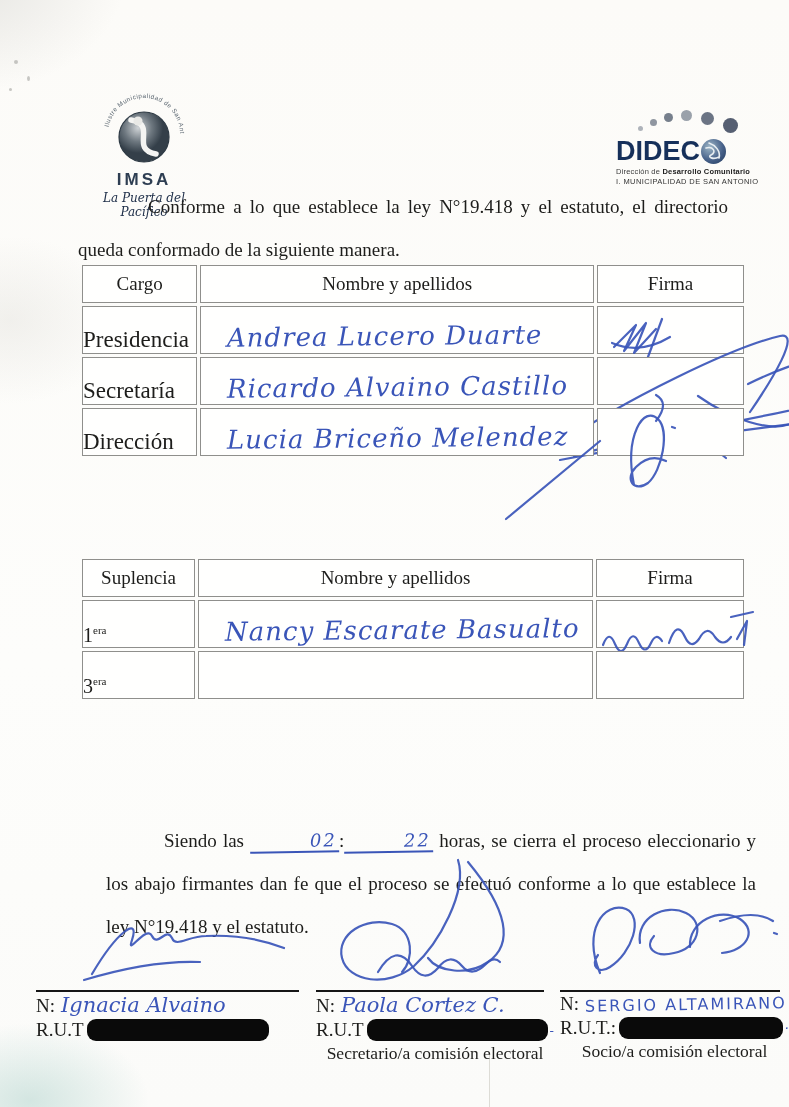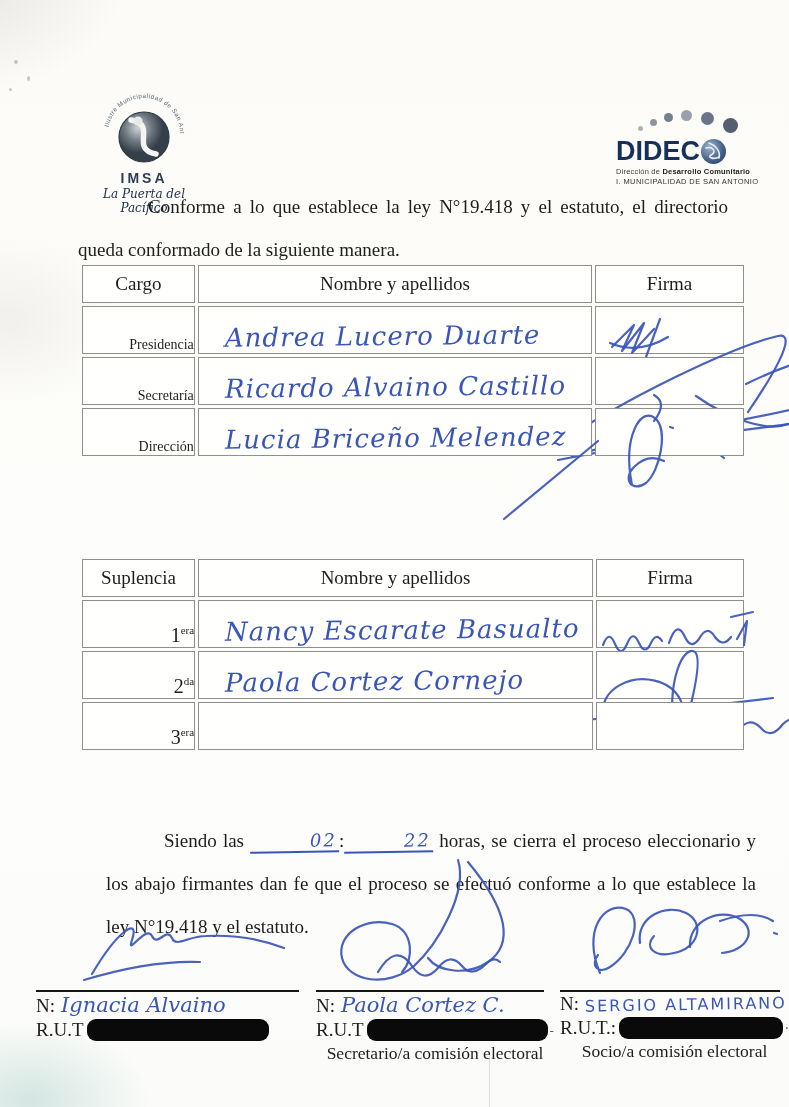--- a/index.html
+++ b/index.html
@@ -21,21 +21,21 @@
       radial-gradient(160px 120px at 10px 320px, rgba(205,203,196,.25), rgba(0,0,0,0) 70%),
       radial-gradient(170px 110px at 30px 1100px, rgba(120,180,170,.30), rgba(0,0,0,0) 70%),
       linear-gradient(180deg,#fcfbf8 0%,#fdfdfb 60%,#fbfbf9 100%);
   }
   
   .speck{position:absolute;background:#9b9b98;border-radius:50%;opacity:.55;}
   .fold-line{position:absolute;left:489px;top:1055px;width:1px;height:52px;background:#dddcd6;}
 
   
   .imsa{position:absolute;left:84px;top:88px;width:120px;text-align:center;}
-  .imsa-acronym{font-family:"Liberation Sans",sans-serif;font-weight:bold;font-size:14px;letter-spacing:3px;color:#2e3e52;margin-top:-4px;}
+  .imsa-acronym{font-family:"Liberation Sans",sans-serif;font-weight:bold;font-size:17px;letter-spacing:3px;color:#2e3e52;margin-top:-4px;}
   .imsa-tagline{font-family:"DejaVu Serif",serif;font-style:italic;font-size:12px;color:#20304a;margin-top:1px;}
   .dideco{position:absolute;left:616px;top:108px;width:162px;}
   .dideco-dots{position:relative;height:30px;}
   .dideco-dots i{position:absolute;border-radius:50%;display:block;}
   .dideco-dots i:nth-child(1){width:5px;height:5px;left:22px;top:18px;background:#aeb3ba;}
   .dideco-dots i:nth-child(2){width:7px;height:7px;left:34px;top:11px;background:#8f96a0;}
   .dideco-dots i:nth-child(3){width:9px;height:9px;left:48px;top:5px;background:#767f8c;}
   .dideco-dots i:nth-child(4){width:11px;height:11px;left:65px;top:2px;background:#9aa1aa;}
   .dideco-dots i:nth-child(5){width:13px;height:13px;left:85px;top:4px;background:#6b7484;}
   .dideco-dots i:nth-child(6){width:15px;height:15px;left:107px;top:10px;background:#565f72;}
@@ -59,23 +59,23 @@
   
   table.doc{position:absolute;left:79px;width:668px;border-collapse:separate;border-spacing:3px;}
   table.t1{top:262px;}
   table.t2{top:556px;}
   table.doc th, table.doc td{
     border:1.5px solid #8f8f8c;background:#fffffe;position:relative;overflow:visible;
   }
   table.doc th{height:38px;font-weight:normal;font-size:19px;text-align:center;vertical-align:middle;}
   table.doc td{height:48px;vertical-align:bottom;}
   col.c-cargo{width:116px;} col.c-nombre{width:396px;} col.c-firma{width:156px;}
-  td.cargo{font-size:14px;text-align:right;vertical-align:middle;}
+  td.cargo{font-size:23px;text-align:left;vertical-align:middle;}
   td.nombre .hand{display:block;font-size:26px;letter-spacing:1px;padding:0 0 2px 26px;white-space:nowrap;transform:rotate(-0.6deg);}
-  td.orden{font-size:20px;text-align:right;vertical-align:middle;}
+  td.orden{font-size:20px;text-align:left;vertical-align:middle;}
   td.orden sup{font-size:11px;vertical-align:super;}
   .sig{position:absolute;pointer-events:none;}
   .sig path{fill:none;stroke:var(--ink);stroke-width:2.2;stroke-linecap:round;stroke-linejoin:round;opacity:.92;}
 
   
   .signatures{position:absolute;left:36px;top:872px;width:753px;display:flex;gap:6px;}
   .sig-block{position:relative;display:flex;flex-direction:column;}
   .sig-block.b1{width:276px;}
   .sig-block.b2{width:238px;}
   .sig-block.b3{width:229px;}
@@ -231,34 +231,20 @@
       <td>
         <svg class="sig" style="left:0px;top:2px;" width="168" height="64" viewBox="0 0 168 64">
           <path d="M6,42 q6,-16 12,-1 q6,14 12,0 q6,-15 12,-1 q6,13 12,0 q5,-11 11,-2"></path>
           <path d="M72,40 q8,-24 16,-6 q6,13 14,2 q8,-15 16,-2 q8,11 16,0"></path>
           <path d="M140,36 l10,-18 l-3,24"></path>
           <path d="M134,14 l22,-5"></path>
         </svg>
       </td>
     </tr>
     <tr>
-      <td class="orden"><span>2</span><sup>da</sup></td>
-      <td class="nombre">
-            <span class="hand">Paola Cortez Cornejo</span>
-          </td>
-      <td>
-        <svg class="sig" style="left:-14px;top:-16px;" width="210" height="130" viewBox="0 0 210 130">
-          <path d="M20,74 a40,32 0 1,1 74,18"></path>
-          <path d="M4,84 L190,62"></path>
-          <path d="M92,102 C82,42 102,8 112,16 C120,24 108,70 100,98"></path>
-          <path d="M102,98 q16,-28 30,-4 q10,17 24,0 q10,-14 22,-2 q10,12 22,-4 q8,-8 14,-2"></path>
-        </svg>
-      </td>
-    </tr>
-    <tr>
       <td class="orden"><span>3</span><sup>era</sup></td>
       <td class="nombre">
             <span class="hand"></span>
           </td>
       <td></td>
     </tr>
   </tbody>
     </table>
 
   <p class="para para-closing"><span>Siendo las</span> <span class="hand time-box">02</span><span>:</span><span class="hand time-box">22</span> <span>horas, se cierra el proceso eleccionario y los abajo firmantes dan fe que el proceso se efectuó conforme a lo que establece la ley N°19.418 y el estatuto.</span></p>

